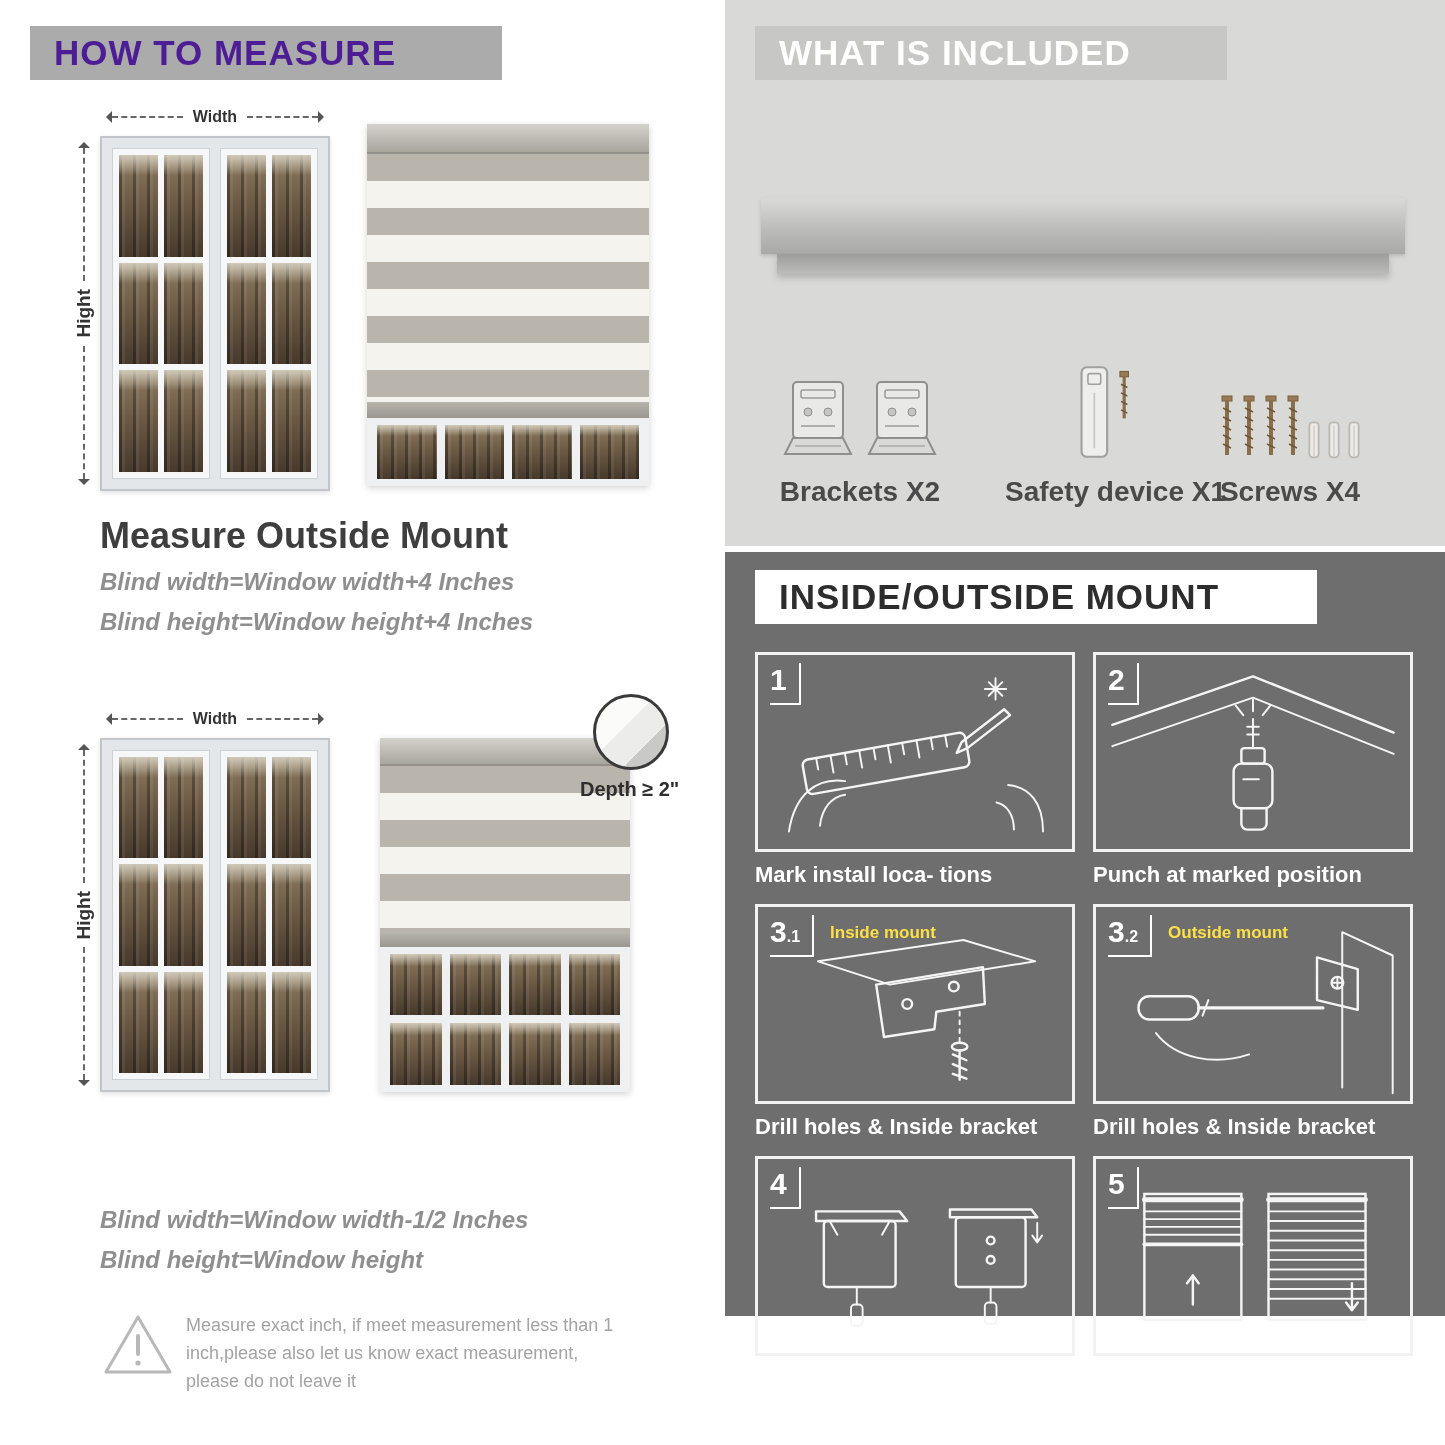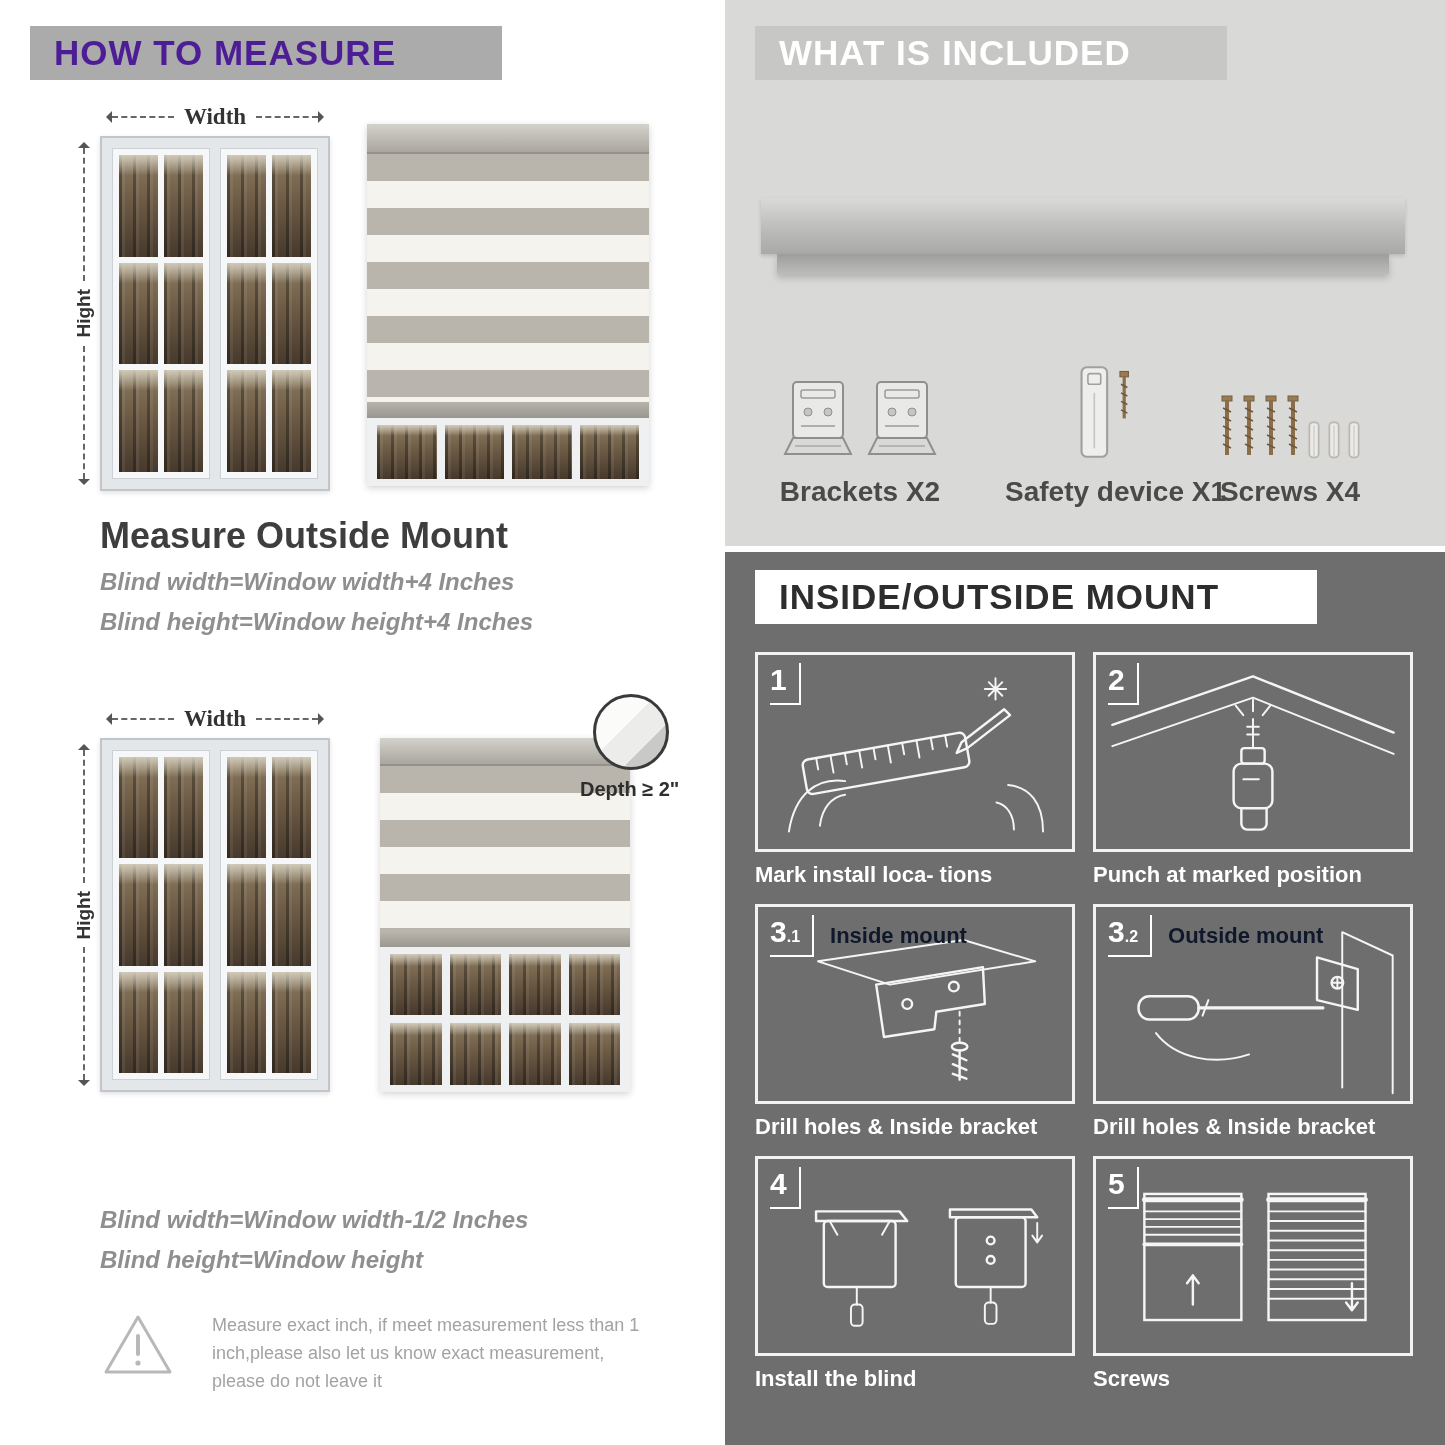--- a/index.html
+++ b/index.html
@@ -13,21 +13,21 @@
   .banner.light{background:var(--included_banner,#c7c7c5);color:#fff;}
   .banner.white{background:#fff;color:#2d2d2d;}
 
   
   .h-title{position:absolute;font-size:36px;font-weight:bold;color:var(--heading,#3e3e3e);}
   .h-line{position:absolute;font-size:24px;font-weight:bold;color:var(--subtext,#8f8f8f);font-style:italic;}
 
   
   .h-arrow{position:absolute;display:flex;align-items:center;height:18px;}
   .h-arrow .dash{flex:1;border-top:2px dashed #666;height:0;}
-  .h-arrow .lbl{padding:0 10px;font-size:23px;font-weight:bold;color:#333;white-space:nowrap;font-family:Liberation Serif, serif;}
+  .h-arrow .lbl{padding:0 10px;font-size:16px;font-weight:bold;color:#333;white-space:nowrap;}
   .ah-l{width:0;height:0;border:6px solid transparent;border-right-color:#555;}
   .ah-r{width:0;height:0;border:6px solid transparent;border-left-color:#555;}
   .v-arrow{position:absolute;display:flex;flex-direction:column;align-items:center;width:18px;}
   .v-arrow .dash{flex:1;border-left:2px dashed #666;width:0;}
   .v-arrow .lbl{writing-mode:vertical-rl;transform:rotate(180deg);font-size:19px;font-weight:bold;color:#333;padding:8px 0;}
   .ah-u{width:0;height:0;border:6px solid transparent;border-bottom-color:#555;}
   .ah-d{width:0;height:0;border:6px solid transparent;border-top-color:#555;}
 
   
   .window{position:absolute;background:#e4e7ea;border:2px solid #c2c6ca;
@@ -46,43 +46,43 @@
         var(--stripe_gray,#b9b5ac) 0 27px, var(--stripe_light,#f5f3ee) 27px 54px);}
   .blind .rail{background:linear-gradient(180deg,#b6b3ab,#9a9790);}
   .blind .below{background:#eef0f2;padding:7px 10px;display:grid;gap:8px;box-sizing:border-box;}
 
   
   .callout-circle{position:absolute;width:76px;height:76px;border:3px solid #3a3a3a;border-radius:50%;
       background:linear-gradient(315deg,#c9c9c7 0 30%,#ececeb 30% 58%,#fbfbfa 58%);box-sizing:border-box;z-index:3;}
   .callout-label{position:absolute;font-size:20px;font-weight:bold;color:#2e2e2e;white-space:nowrap;z-index:3;}
 
   
-  .note-wrap{position:absolute;display:flex;gap:38px;align-items:flex-start;}
+  .note-wrap{position:absolute;display:flex;gap:12px;align-items:flex-start;}
   .note-text{font-size:18px;line-height:1.55;color:#a3a3a3;width:432px;}
 
   
   .sec-included{position:absolute;left:725px;top:0;width:720px;height:546px;background:var(--light_section,#d9d9d7);}
   .blind-label{position:absolute;left:0;right:0;top:138px;text-align:center;font-size:30px;font-weight:bold;color:var(--item_label,#4a4a4a);}
   .cassette-main{position:absolute;left:36px;right:40px;top:198px;height:56px;
       background:linear-gradient(180deg,#dadad8 0%,#bcbcba 55%,#a9a9a7 100%);box-shadow:0 2px 4px rgba(0,0,0,.15);}
   .cassette-lip{position:absolute;left:52px;right:56px;top:254px;height:20px;
       background:linear-gradient(180deg,#9e9e9c,#bcbcba);box-shadow:0 4px 7px rgba(0,0,0,.18);}
   .inc-group{position:absolute;text-align:center;}
   .inc-icons{height:132px;display:flex;align-items:flex-end;justify-content:center;gap:10px;}
   .inc-label{margin-top:14px;font-size:28px;font-weight:bold;color:var(--item_label,#4a4a4a);white-space:nowrap;}
 
   
-  .sec-mount{position:absolute;left:725px;top:552px;width:720px;height:893px;background:var(--dark_section,#6e6e6e);}
+  .sec-mount{position:absolute;left:725px;top:552px;width:720px;height:764px;background:var(--dark_section,#6e6e6e);}
   .panel{position:absolute;width:320px;height:200px;border:3px solid #f2f2f2;box-sizing:border-box;}
   .panel svg{position:absolute;left:0;top:0;width:100%;height:100%;}
   .step-head{position:absolute;top:8px;left:12px;display:flex;align-items:flex-start;gap:16px;z-index:2;}
   .step-num{color:#fff;font-size:30px;font-weight:bold;line-height:1;
             padding:2px 12px 8px 0;border-right:2px solid #fff;border-bottom:2px solid #fff;}
   .numsub{font-size:16px;font-weight:bold;}
-  .step-label{color:#0f172a;font-size:22px;font-weight:bold;padding-top:8px;white-space:nowrap;}
+  .step-label{color:#fde047;font-size:17px;font-weight:bold;padding-top:8px;white-space:nowrap;}
   .caption{position:absolute;color:#fff;font-size:22px;font-weight:bold;white-space:nowrap;}
 </style>
 </head>
 <body>
 
 <div class="page">
 
   <div class="banner gray" style="left:30px;top:26px;width:472px;">
     <span>HOW TO MEASURE</span>
   </div>

